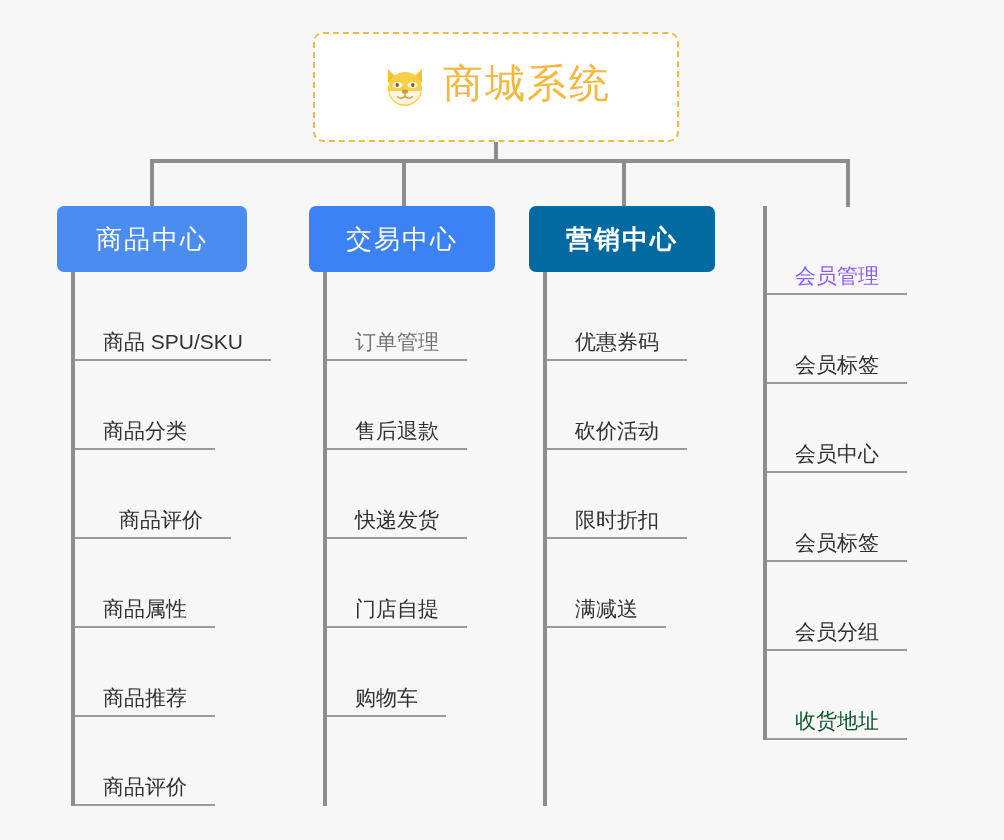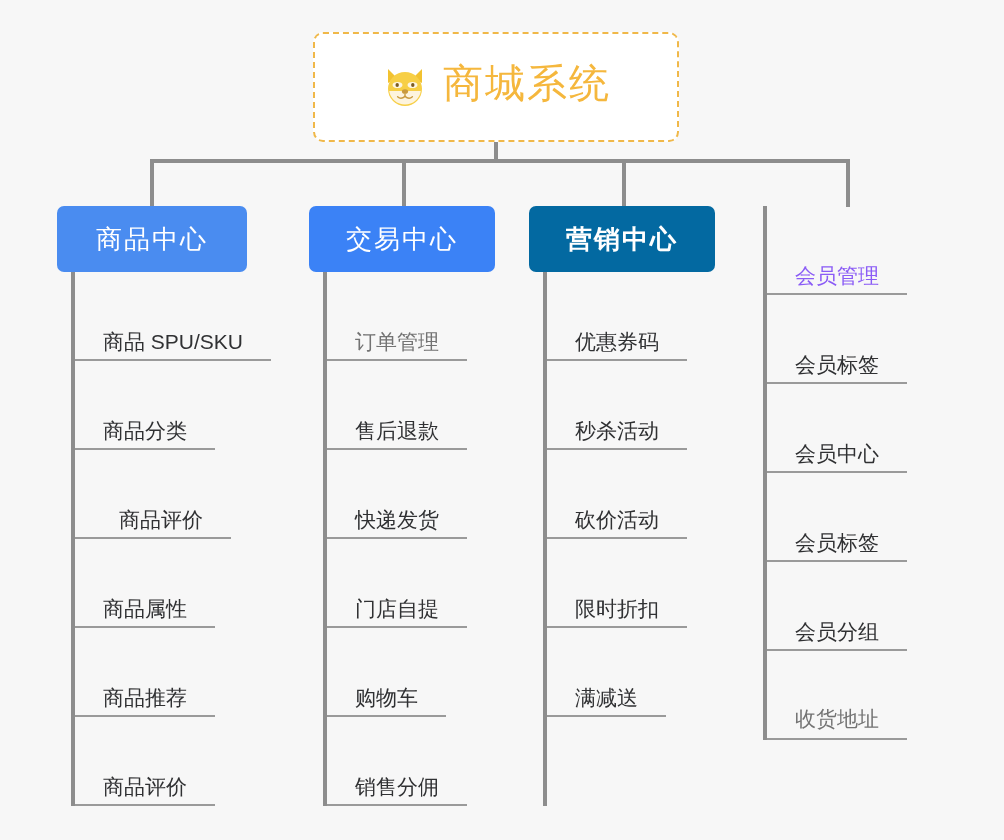--- a/index.html
+++ b/index.html
@@ -185,39 +185,33 @@
         </li>
       <li class="leaf">
           <span class="leaf-label" style="color: rgb(48, 49, 51); border-bottom-color: rgb(154, 154, 154);">快递发货</span>
         </li>
       <li class="leaf">
           <span class="leaf-label" style="color: rgb(48, 49, 51); border-bottom-color: rgb(154, 154, 154);">门店自提</span>
         </li>
       <li class="leaf">
           <span class="leaf-label" style="color: rgb(48, 49, 51); border-bottom-color: rgb(154, 154, 154);">购物车</span>
         </li>
-      <li class="leaf">
-          <span class="leaf-label" style="color: rgb(48, 49, 51); border-bottom-color: rgb(154, 154, 154);">销售分佣</span>
-        </li>
     </ul>
   </div>
 
   <div class="column" style="left:529px; width:186px;">
     <div class="cat-box" style="width: 186px; background: #0369a1; font-weight: bold;">
       <span>营销中心</span>
     </div>
     <ul class="leaf-list">
       <div class="spine" style="background: rgb(141, 141, 141); height: 534px;"></div>
       <li class="leaf">
           <span class="leaf-label" style="color: rgb(48, 49, 51); border-bottom-color: rgb(154, 154, 154);">优惠券码</span>
         </li>
       <li class="leaf">
-          <span class="leaf-label" style="color: rgb(48, 49, 51); border-bottom-color: rgb(154, 154, 154);">秒杀活动</span>
-        </li>
-      <li class="leaf">
           <span class="leaf-label" style="color: rgb(48, 49, 51); border-bottom-color: rgb(154, 154, 154);">砍价活动</span>
         </li>
       <li class="leaf">
           <span class="leaf-label" style="color: rgb(48, 49, 51); border-bottom-color: rgb(154, 154, 154);">限时折扣</span>
         </li>
       <li class="leaf">
           <span class="leaf-label" style="color: rgb(48, 49, 51); border-bottom-color: rgb(154, 154, 154);">满减送</span>
         </li>
     </ul>
   </div>
@@ -234,18 +228,18 @@
       <li class="leaf">
           <span class="leaf-label" style="color: rgb(48, 49, 51); border-bottom-color: rgb(154, 154, 154);">会员中心</span>
         </li>
       <li class="leaf">
           <span class="leaf-label" style="color: rgb(48, 49, 51); border-bottom-color: rgb(154, 154, 154);">会员标签</span>
         </li>
       <li class="leaf">
           <span class="leaf-label" style="color: rgb(48, 49, 51); border-bottom-color: rgb(154, 154, 154);">会员分组</span>
         </li>
       <li class="leaf">
-          <span class="leaf-label" style="color: #737373; border-bottom-color: rgb(154, 154, 154); font-family: Liberation Mono, monospace;">收货地址</span>
+          <span class="leaf-label" style="color: #14532d; border-bottom-color: rgb(154, 154, 154);">收货地址</span>
         </li>
     </ul>
   </div>
 
 </div>
 
 </body></html>

